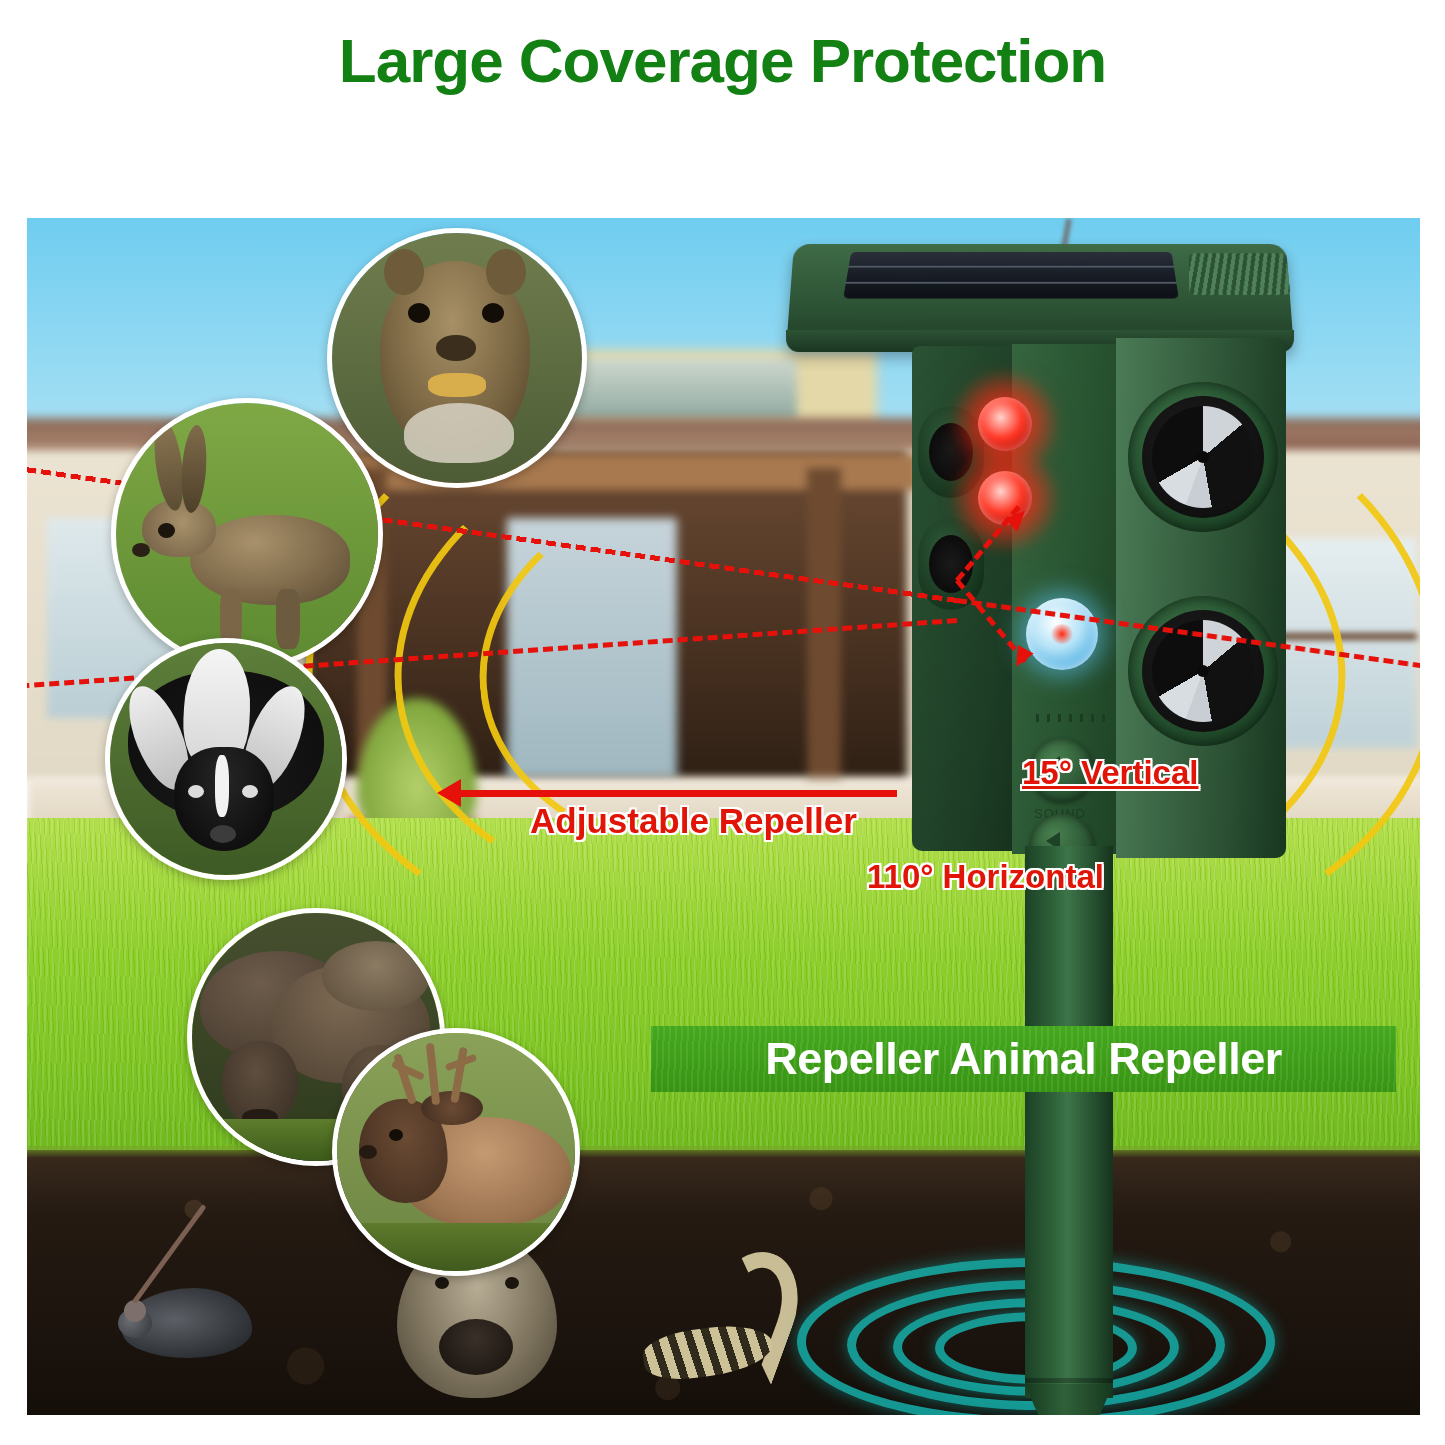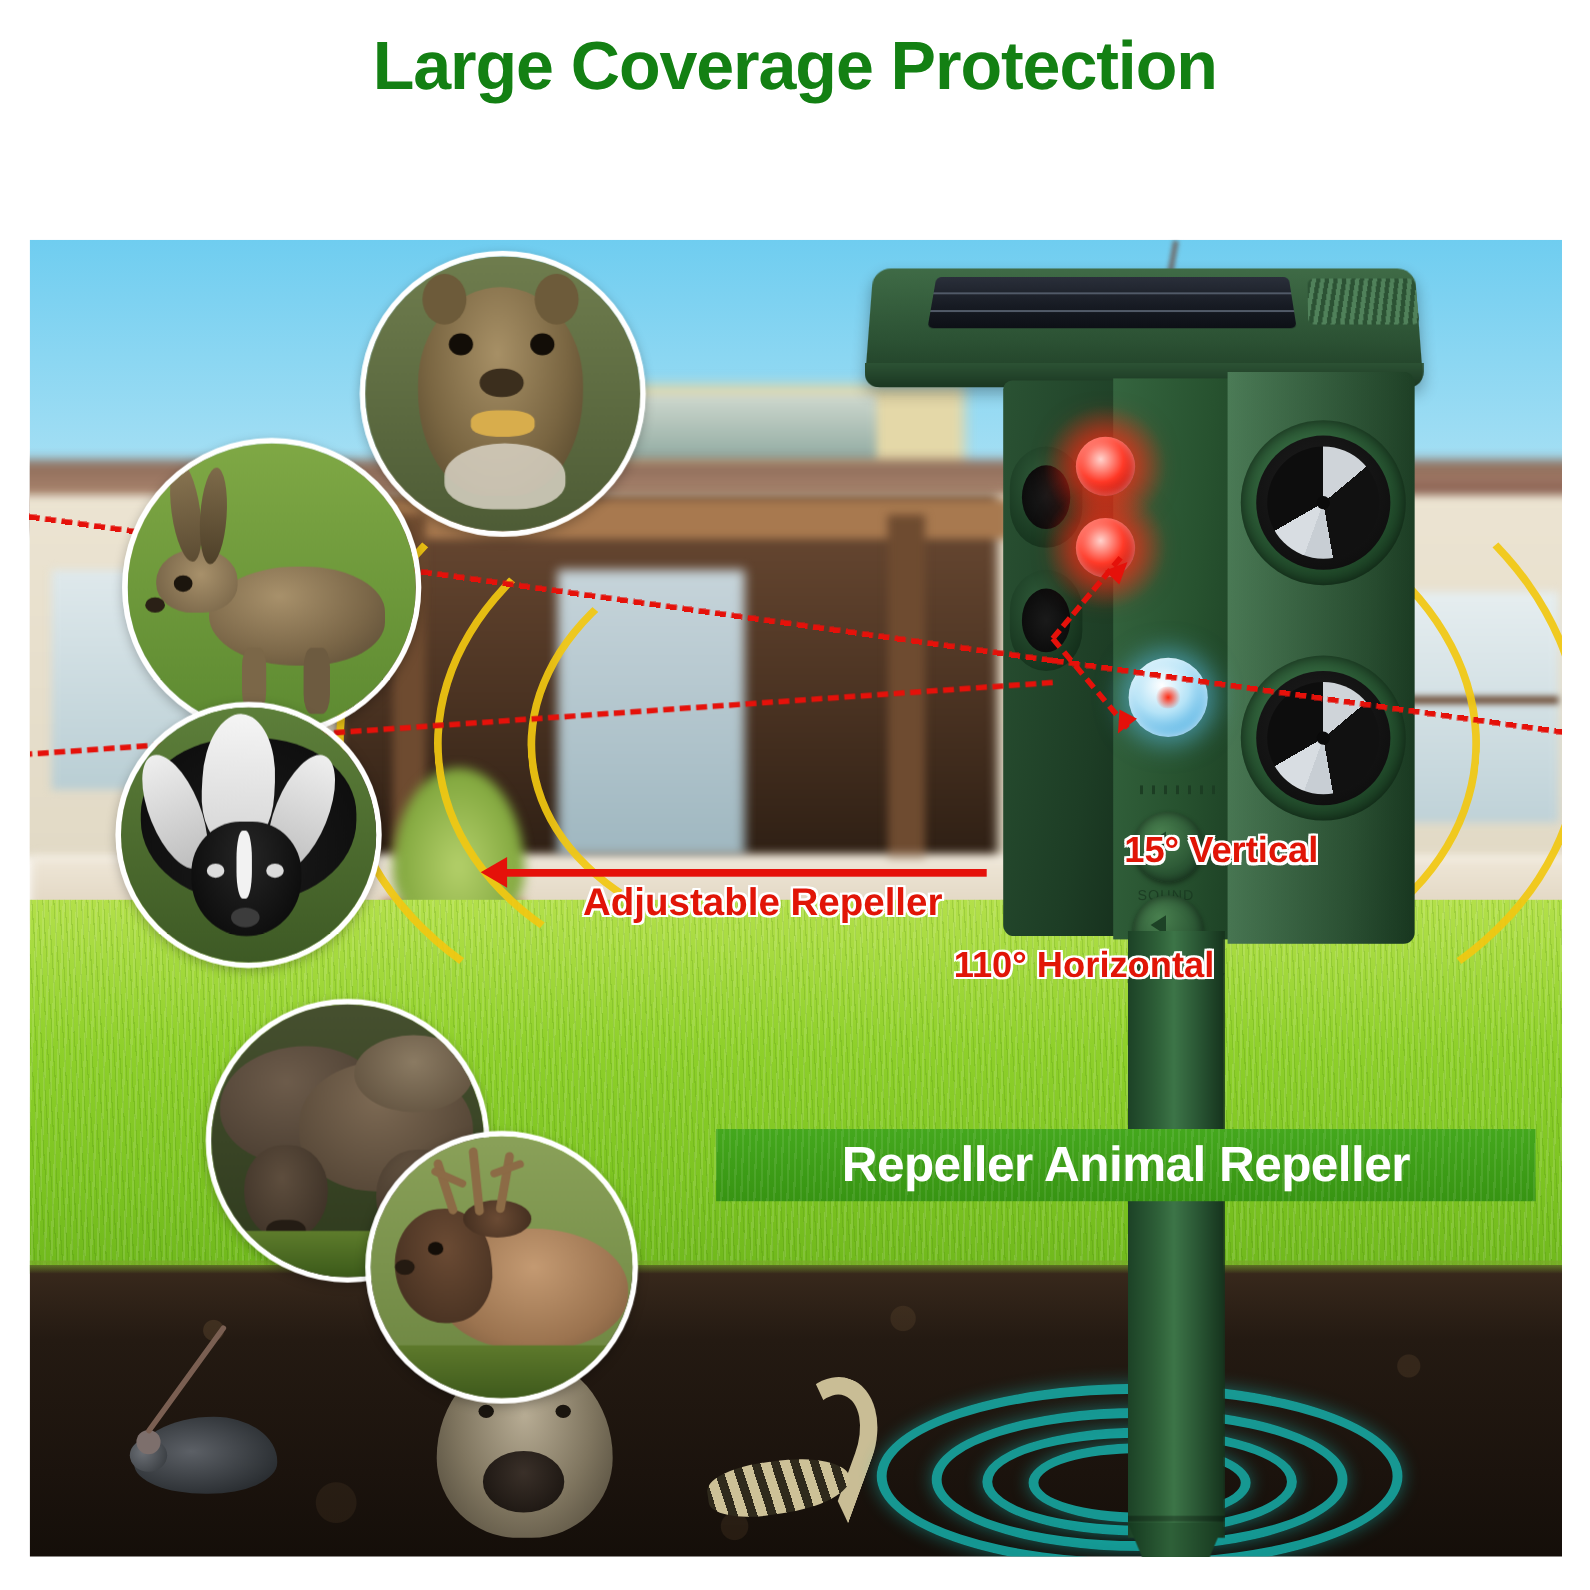--- a/index.html
+++ b/index.html
@@ -156,21 +156,21 @@
      box-shadow:0 0 16px rgba(20,200,195,.45);}
 
   
   .ann{position:absolute;font-family:"Liberation Sans",sans-serif;font-weight:bold;
     color:#e11507;white-space:nowrap;
     text-shadow:-2px -2px 0 #fff,2px -2px 0 #fff,-2px 2px 0 #fff,2px 2px 0 #fff,
                 0 -2px 0 #fff,0 2px 0 #fff,-2px 0 0 #fff,2px 0 0 #fff;}
   .ann-dist-1{left:478px;top:524px;font-size:35px;}
   .ann-dist-1 b{font-size:40px;}
   .ann-dist-2{left:503px;top:583px;font-size:35px;}
-  .ann-vert{left:995px;top:536px;font-size:33px;}
+  .ann-vert{left:995px;top:536px;font-size:33px;text-decoration:underline;}
   .ann-horz{left:840px;top:640px;font-size:33px;}
 
   .red-arrow{position:absolute;left:432px;top:572px;width:438px;height:7px;background:#e5110a;}
   .red-arrow::before{content:"";position:absolute;left:-22px;top:-11px;width:0;height:0;
     border-top:14px solid transparent;border-bottom:14px solid transparent;border-right:24px solid #e5110a;}
 
   .dash{position:absolute;height:0;border-top:5px dashed #e5110a;transform-origin:left center;}
   .dash-arrow{position:absolute;width:0;height:0;
     border-left:9px solid transparent;border-right:9px solid transparent;border-bottom:20px solid #e5110a;}
 

